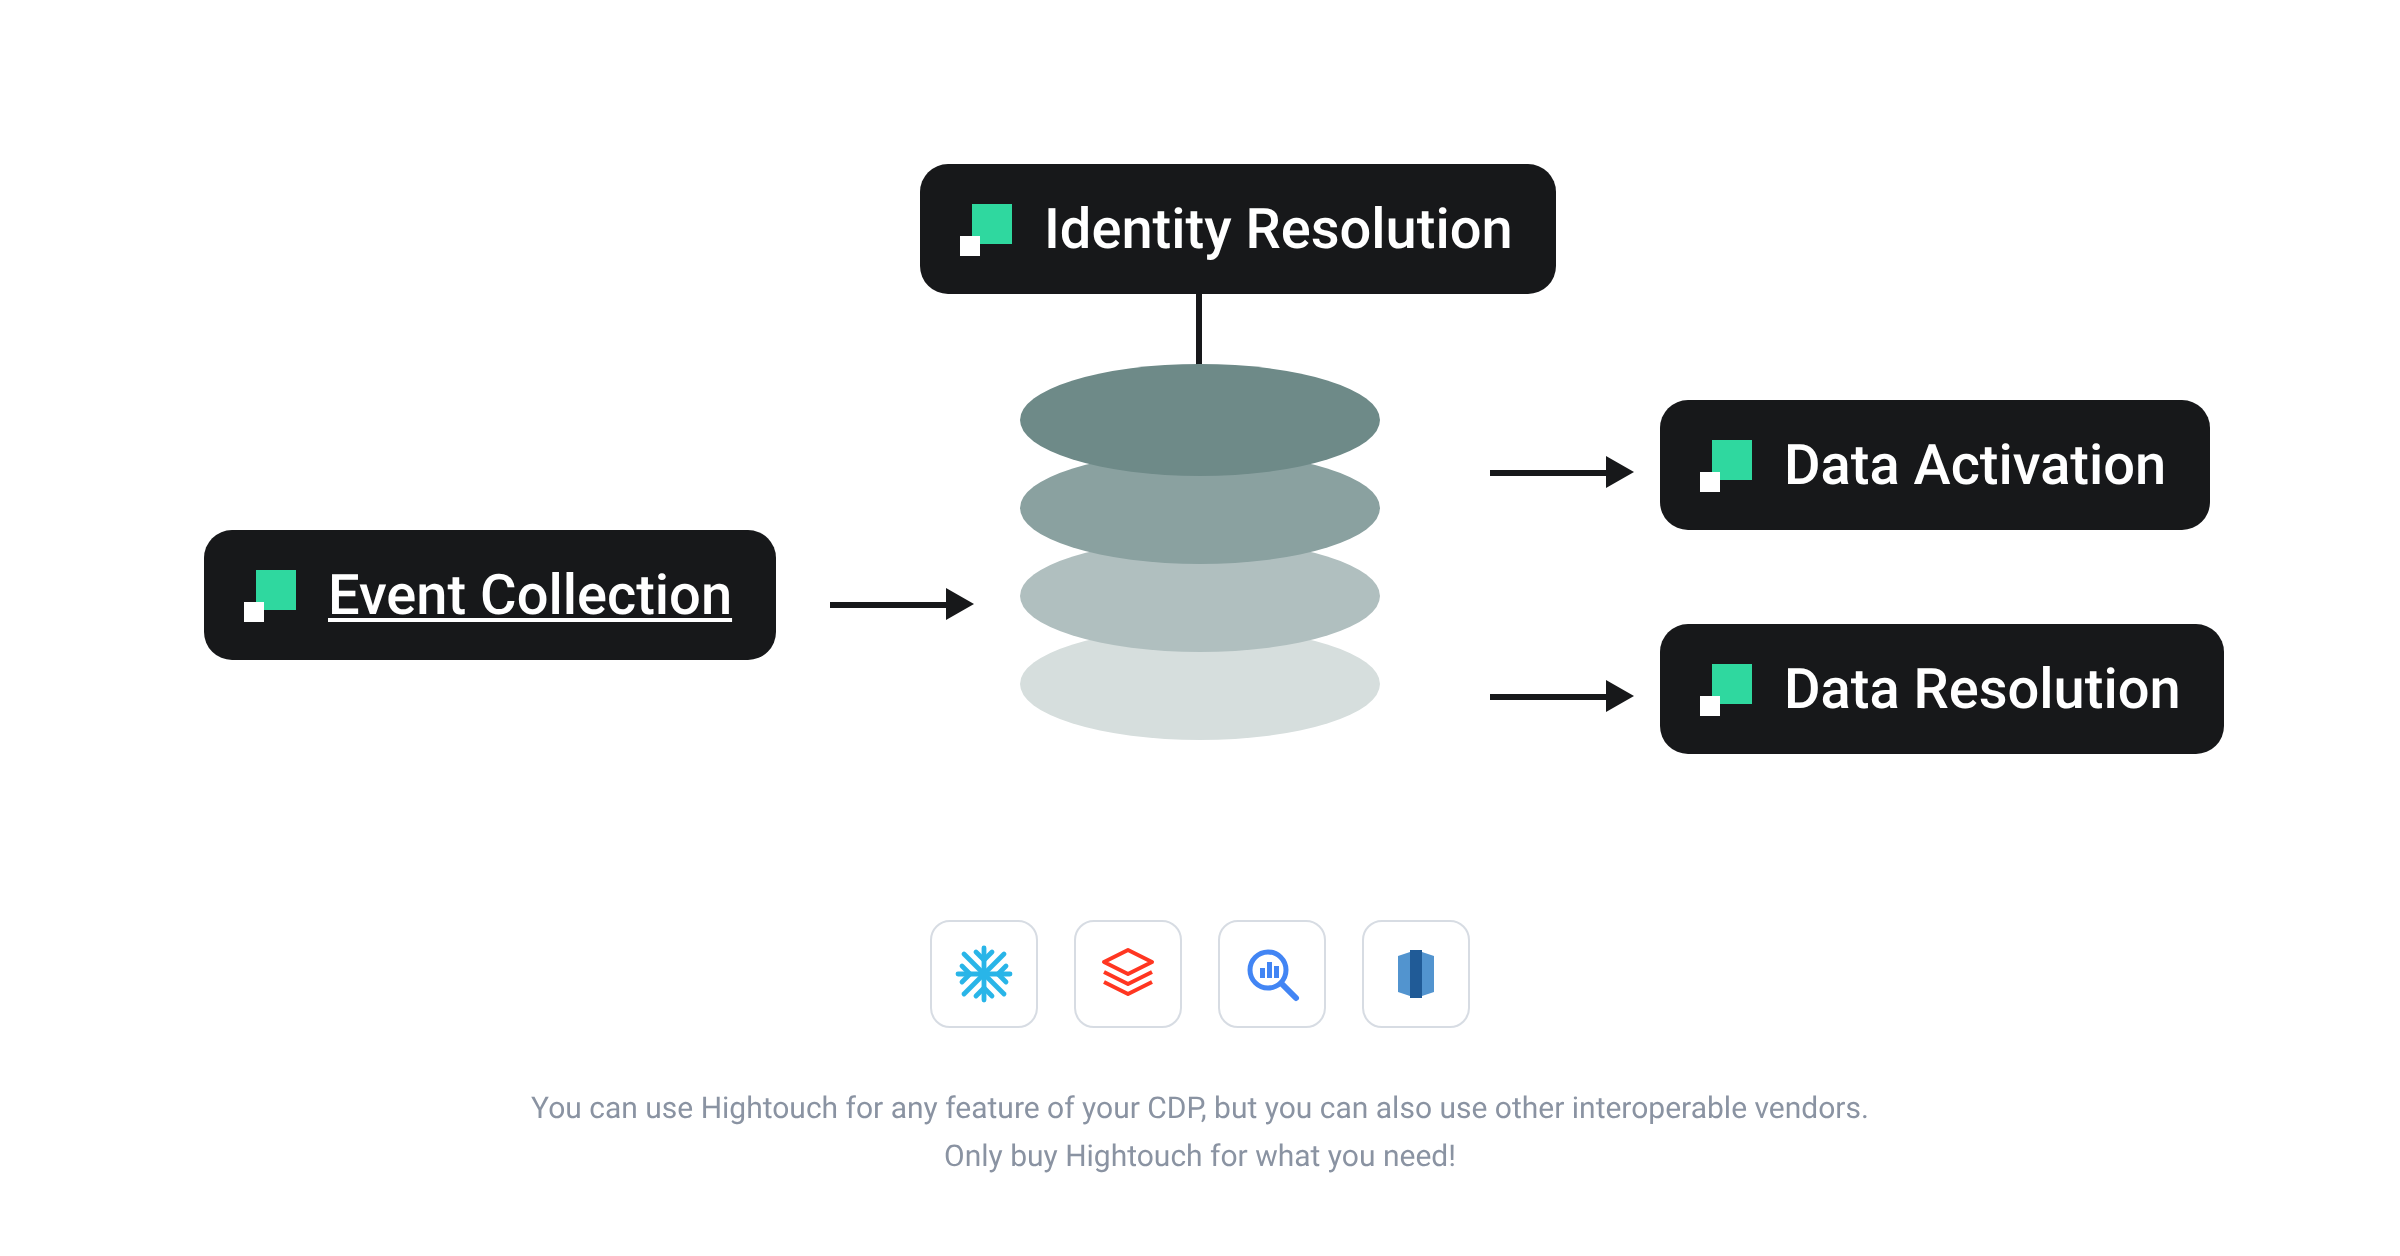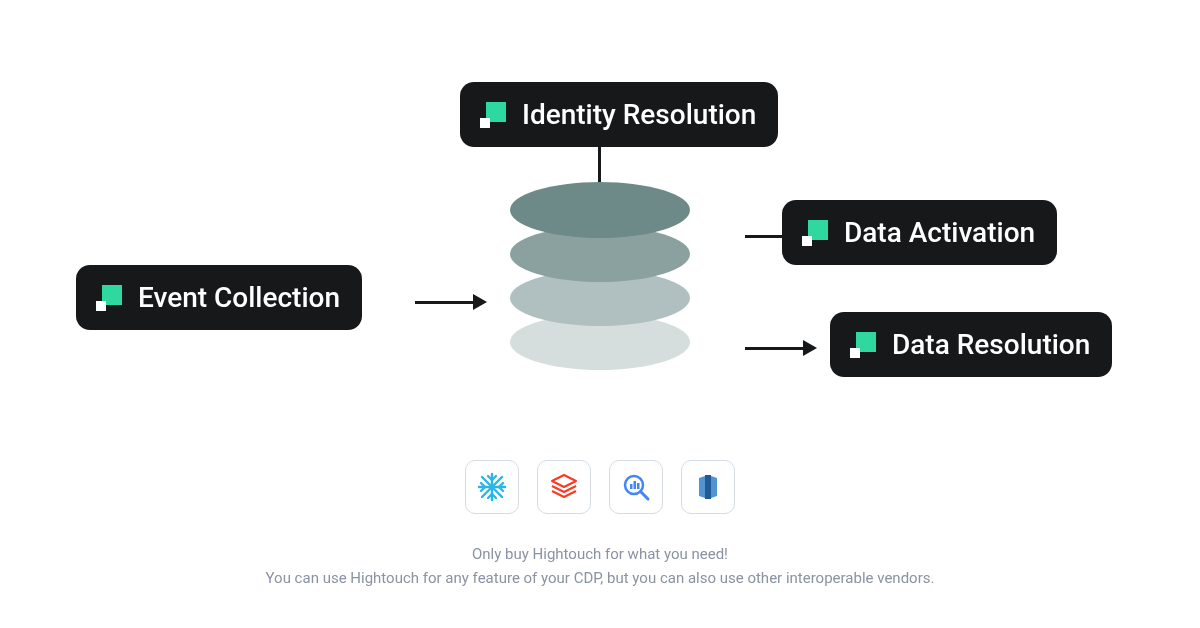--- a/index.html
+++ b/index.html
@@ -142,29 +142,29 @@
 </div>
 
 <div class="pill" style="left:460px; top:82px;">
   <span class="logo">
     <span class="sq-big"></span>
       <span class="sq-small"></span>
   </span>
   <span>Identity Resolution</span>
 </div>
 
-<div class="pill" style="left:76px; top:265px;">
+<div class="pill" style="left:102px; top:265px;text-decoration:underline;">
   <span class="logo">
     <span class="sq-big"></span>
       <span class="sq-small"></span>
   </span>
   <span>Event Collection</span>
 </div>
 
-<div class="pill" style="left:782px; top:200px;justify-content:space-between;">
+<div class="pill" style="left:830px; top:200px;justify-content:space-between;">
   <span class="logo">
     <span class="sq-big"></span>
       <span class="sq-small"></span>
   </span>
   <span>Data Activation</span>
 </div>
 
 <div class="pill" style="left:830px; top:312px;">
   <span class="logo">
     <span class="sq-big"></span>
@@ -211,15 +211,15 @@
       <g>
         <rect x="14" y="5" width="6" height="24" fill="#205b97"></rect>
         <polygon points="8,8 14,6 14,28 8,26" fill="#5294cf"></polygon>
         <polygon points="26,8 20,6 20,28 26,26" fill="#5294cf"></polygon>
       </g>
     </svg>
   </div>
 </div>
 
 <div class="caption">
+  <div>You can use Hightouch for any feature of your CDP, but you can also use other interoperable vendors.</div>
   <div>Only buy Hightouch for what you need!</div>
-  <div>You can use Hightouch for any feature of your CDP, but you can also use other interoperable vendors.</div>
 </div>
 
 </body></html>

